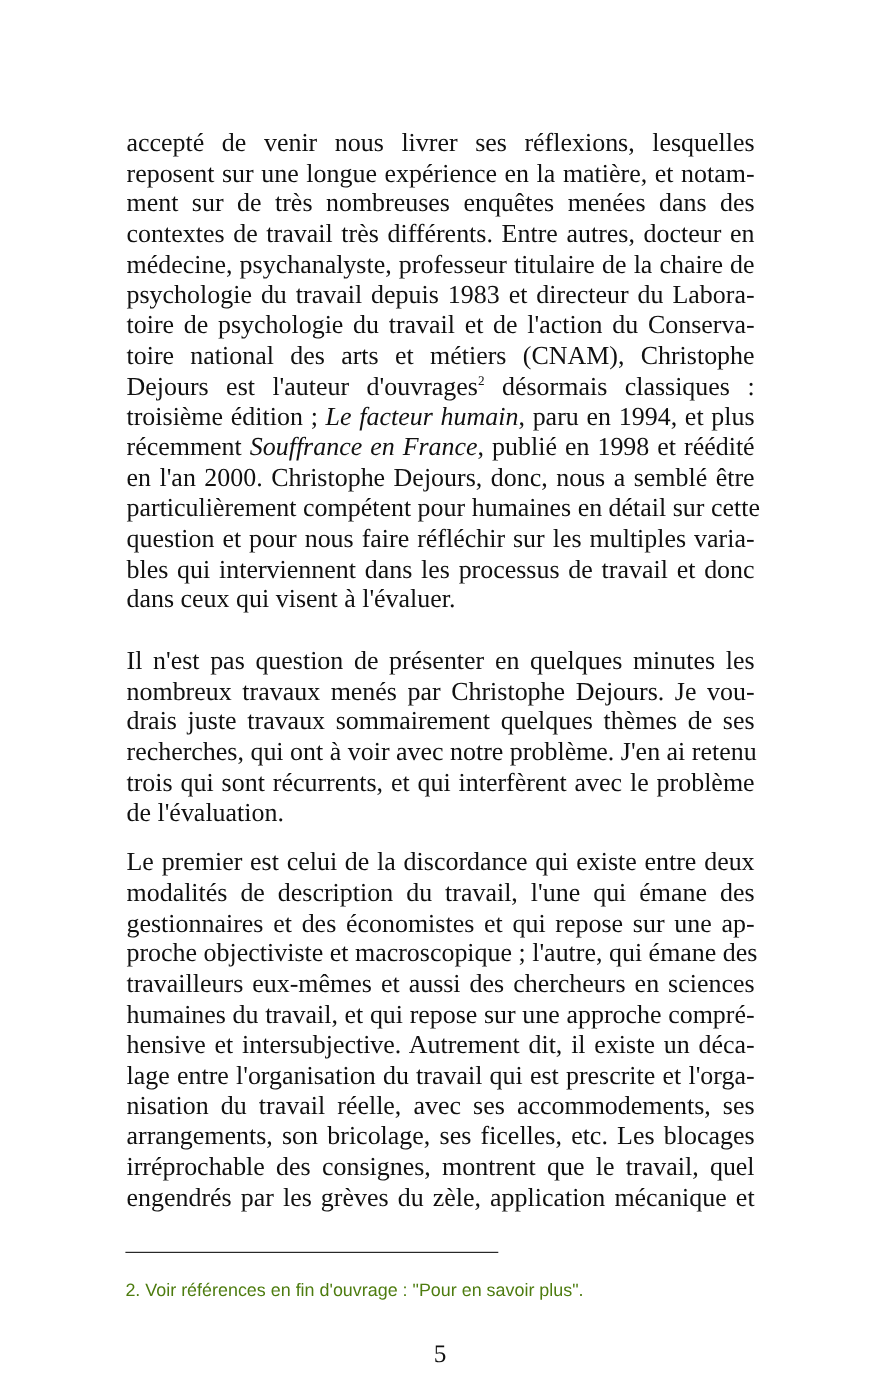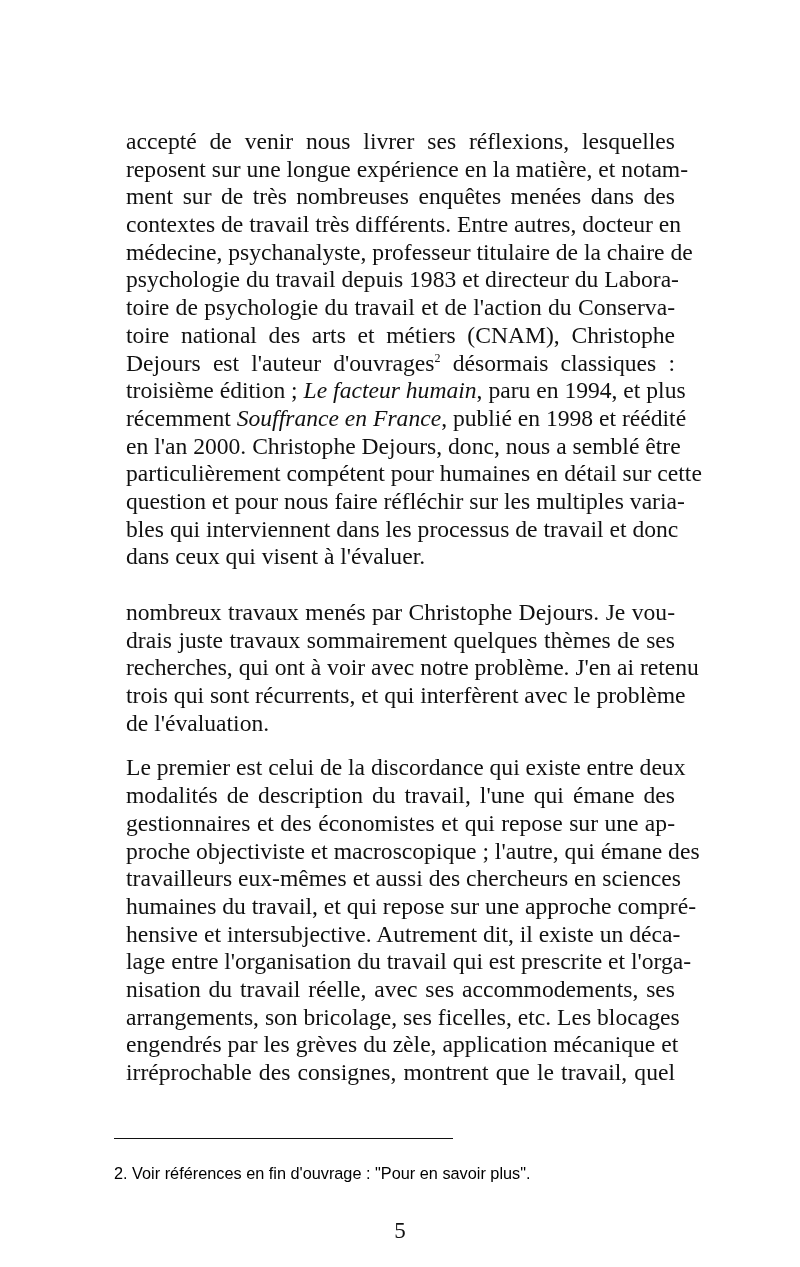--- a/index.html
+++ b/index.html
@@ -6,32 +6,32 @@
     body { width: 800px; height: 1267px; position: relative; overflow: hidden; }
     .page {
       position: absolute; left: 114px; top: 116px; width: 573px;
       font-family: "Liberation Serif", serif; font-size: 23.6px; color: #111;
     }
     .line {
       display: block; height: 27.7px; line-height: 27.7px;
       text-align: justify; text-align-last: justify; white-space: nowrap;
     }
     .line.last { text-align-last: left; }
-    .para { margin: 12px; }
+    .para { margin: 1px; }
     .p2 { margin-top: 28px; }
     .p3 { margin-top: 17px; }
     .it { font-style: italic; }
     sup { font-size: 12px; line-height: 0; vertical-align: 9px; }
     .rule {
       position: absolute; left: 114px; top: 1138px; width: 339px; height: 0;
       border-top: 1.5px solid #111;
     }
     .footnote {
       position: absolute; left: 114px; top: 1164px;
-      font-family: "Liberation Sans", sans-serif; font-size: 16.3px; color: #000000;
+      font-family: "Liberation Sans", sans-serif; font-size: 16.3px; color: #4d7c0f;
       white-space: nowrap;
     }
     .pagenum {
       position: absolute; left: 0; width: 800px; top: 1218px; text-align: center;
       font-family: "Liberation Serif", serif; font-size: 23px; color: #111;
     }
   </style>
 </head>
 <body>
 
@@ -49,38 +49,39 @@
     <span class="line"><span>troisième édition ; </span><span class="it">Le facteur humain</span><span>, paru en 1994, et plus</span></span>
     <span class="line"><span>récemment </span><span class="it">Souffrance en France</span><span>, publié en 1998 et réédité</span></span>
     <span class="line">en l'an 2000. Christophe Dejours, donc, nous a semblé être</span>
     <span class="line">particulièrement compétent pour humaines en détail sur cette</span>
     <span class="line">question et pour nous faire réfléchir sur les multiples varia-</span>
     <span class="line">bles qui interviennent dans les processus de travail et donc</span>
     <span class="line last">dans ceux qui visent à l'évaluer.</span>
   </div>
 
   <div class="para p2">
+    <span class="line">Il n'est pas question de présenter en quelques minutes les</span>
     <span class="line">nombreux travaux menés par Christophe Dejours. Je vou-</span>
     <span class="line">drais juste travaux sommairement quelques thèmes de ses</span>
     <span class="line">recherches, qui ont à voir avec notre problème. J'en ai retenu</span>
     <span class="line">trois qui sont récurrents, et qui interfèrent avec le problème</span>
     <span class="line last">de l'évaluation.</span>
   </div>
 
   <div class="para p3">
     <span class="line">Le premier est celui de la discordance qui existe entre deux</span>
     <span class="line">modalités de description du travail, l'une qui émane des</span>
     <span class="line">gestionnaires et des économistes et qui repose sur une ap-</span>
     <span class="line">proche objectiviste et macroscopique ; l'autre, qui émane des</span>
     <span class="line">travailleurs eux-mêmes et aussi des chercheurs en sciences</span>
     <span class="line">humaines du travail, et qui repose sur une approche compré-</span>
     <span class="line">hensive et intersubjective. Autrement dit, il existe un déca-</span>
     <span class="line">lage entre l'organisation du travail qui est prescrite et l'orga-</span>
     <span class="line">nisation du travail réelle, avec ses accommodements, ses</span>
     <span class="line">arrangements, son bricolage, ses ficelles, etc. Les blocages</span>
+    <span class="line">irréprochable des consignes, montrent que le travail, quel</span>
     <span class="line">engendrés par les grèves du zèle, application mécanique et</span>
-    <span class="line">irréprochable des consignes, montrent que le travail, quel</span>
   </div>
 </div>
 
 <div class="rule"></div>
 <div class="footnote">2. Voir références en fin d'ouvrage : "Pour en savoir plus".</div>
 <div class="pagenum">5</div>
 
 </body></html>

